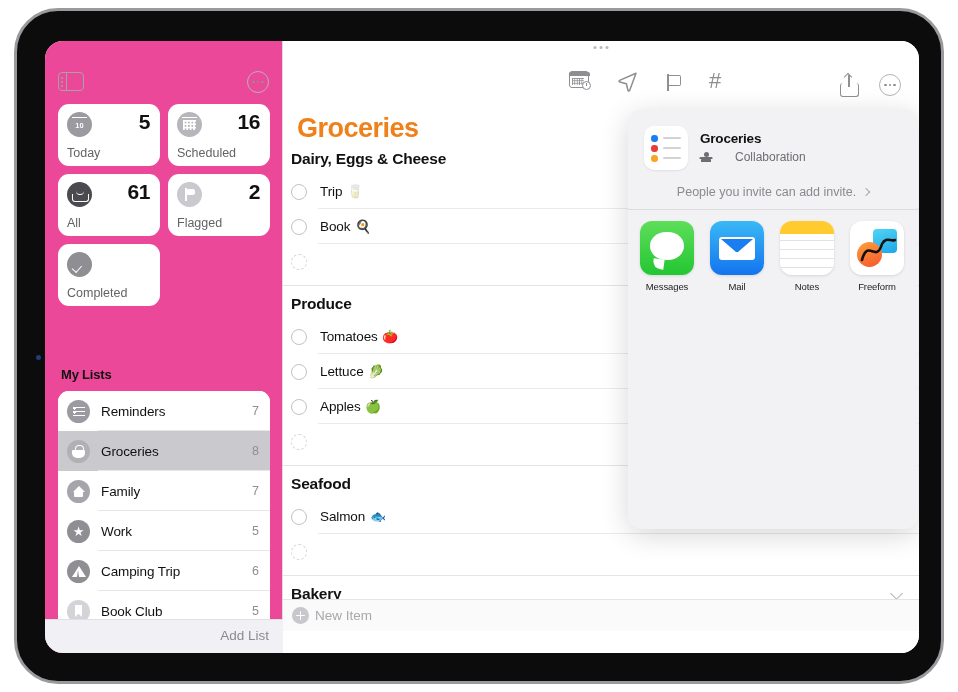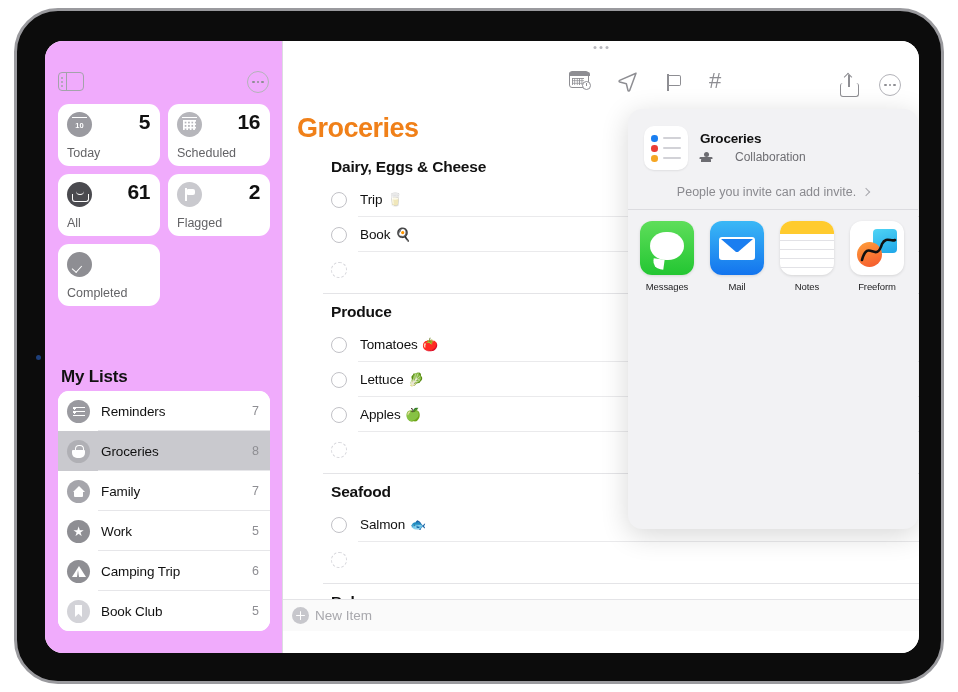--- a/index.html
+++ b/index.html
@@ -46,21 +46,21 @@
   }
   .batt::after{
     content:""; position:absolute; right:-3px; top:3px; width:1.6px; height:4px;
     background:#111; border-radius:0 1px 1px 0;
   }
   .batt i{ position:absolute; left:1px; top:1px; bottom:1px; width:15.5px; background:#111; border-radius:1.5px;}
 
   
   #sidebar{
     position:absolute; left:0; top:0; width:238px; height:612px;
-    background:#f0abfc;
+    background:#ec4899;
     border-right:1px solid #dcdce0;
   }
   #sidebar-topbar{
     position:absolute; left:0; top:22px; width:238px; height:40px;
   }
   #sidebar-toggle{
     position:absolute; left:13px; top:9px;
     width:26px; height:19px; border:1.6px solid #a3a3aa; border-radius:4px;
   }
   #sidebar-toggle::before{
@@ -137,21 +137,21 @@
   .ic-done{ background:#8e8e93; position:relative;}
   .ic-done::before{
     content:""; position:absolute; left:7px; top:11px; width:4.5px; height:8px;
     border-right:1.9px solid #fff; border-bottom:1.9px solid #fff;
     transform:rotate(42deg);
   }
 
   
   #mylists-title{
     position:absolute; left:16px; top:326px;
-    font-size:17px; font-weight:700; color:#111; letter-spacing:-.2px;
+    font-size:13px; font-weight:700; color:#111; letter-spacing:-.2px;
   }
   #mylists{
     position:absolute; left:13px; top:350px; width:212px;
     background:#fff; border-radius:11px; overflow:hidden;
   }
   .list-row{
     height:40px; display:flex; align-items:center; padding:0 11px 0 9px;
     position:relative; background:#fff;
   }
   .list-row.selected{ background:#c9c9ce;}
@@ -287,23 +287,22 @@
   }
   #main-more{ position:absolute; right:18px; top:11px;}
 
   #page-title{
     position:absolute; left:14px; top:72px;
     font-size:27px; font-weight:700; color:#f08019; letter-spacing:-.5px;
   }
 
   
   #content{
-    position:absolute; left:0; top:108px; width:636px; height:472px;
+    position:absolute; left:0; top:100px; width:636px; height:472px;
     overflow:hidden;
-    padding-left:40px;
   }
   .section-head{
     padding:9px 0 6px 8px;
     font-size:15.5px; font-weight:700; color:#111; letter-spacing:-.2px;
     position:relative;
   }
   .section-head .chev{
     position:absolute; right:18px; top:13px; width:9px; height:9px;
     border-right:1.7px solid #b0b0b5; border-bottom:1.7px solid #b0b0b5;
     transform:rotate(45deg);
@@ -520,20 +519,23 @@
           <div class="sep"></div>
         </div>
         <div class="list-row">
           <div class="list-icon li-book"></div>
           <div class="list-name">Book Club</div>
           <div class="list-count">5</div>
 
         </div>
       </div>
 
+      <div id="sidebar-bottom">
+        <div id="add-list">Add List</div>
+      </div>
     </div>
 
     <div id="main">
       <div id="drag-dots">
         <span></span>
           <span></span>
           <span></span>
       </div>
 
       <div id="main-toolbar">

